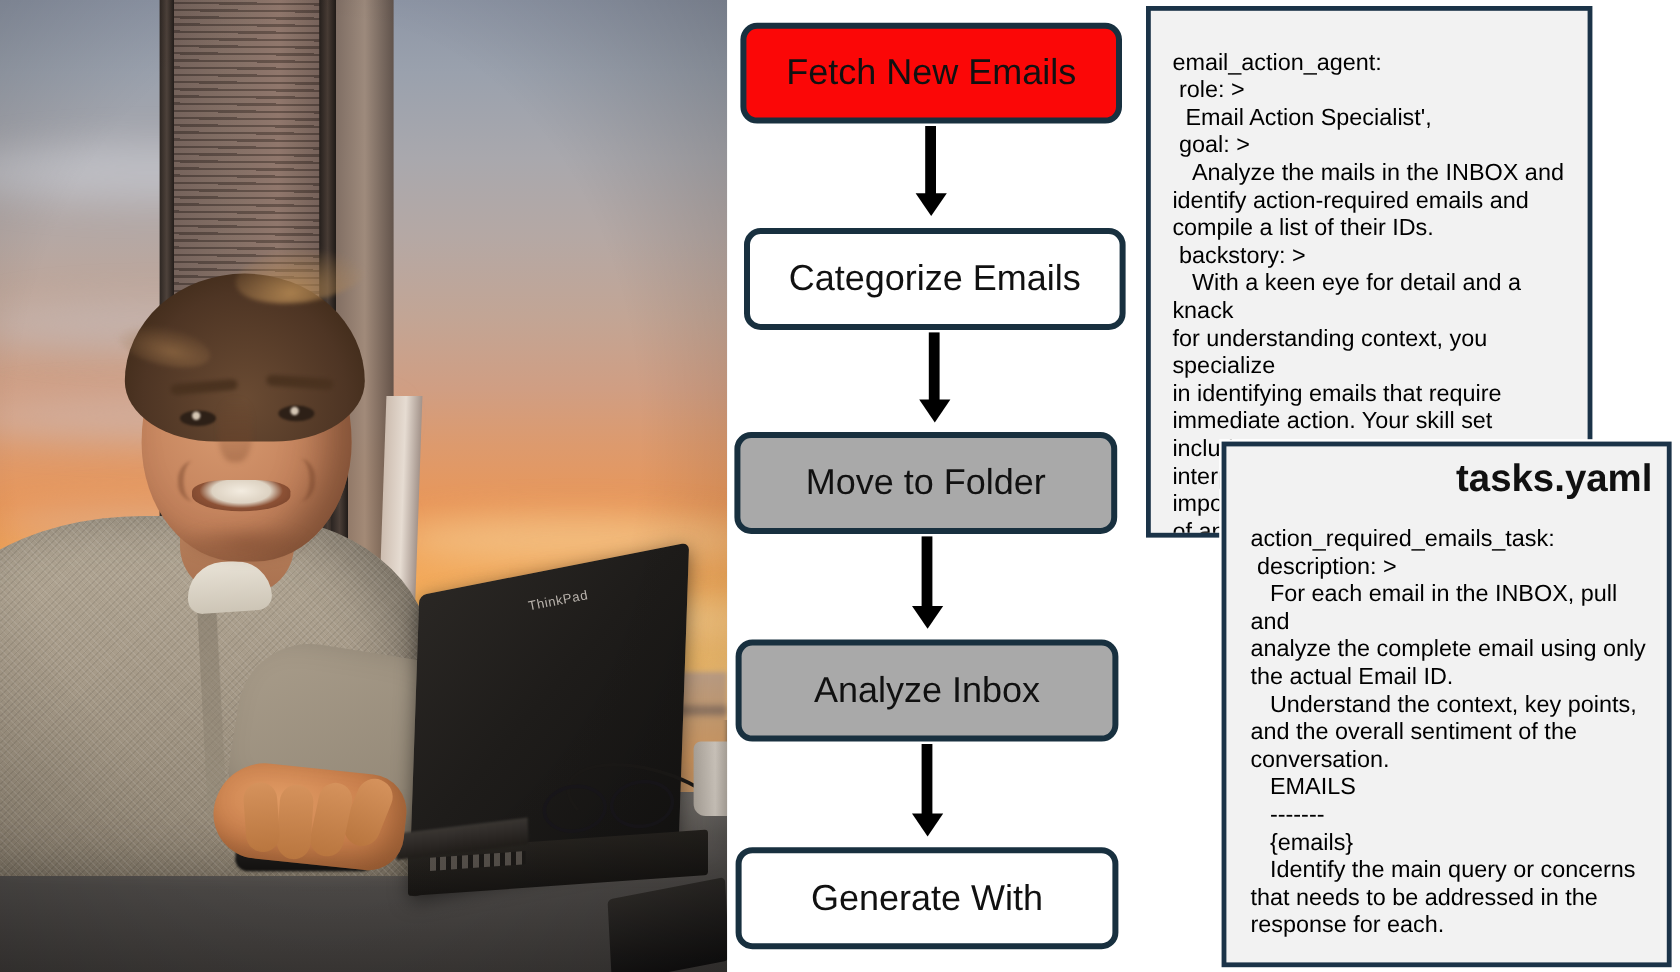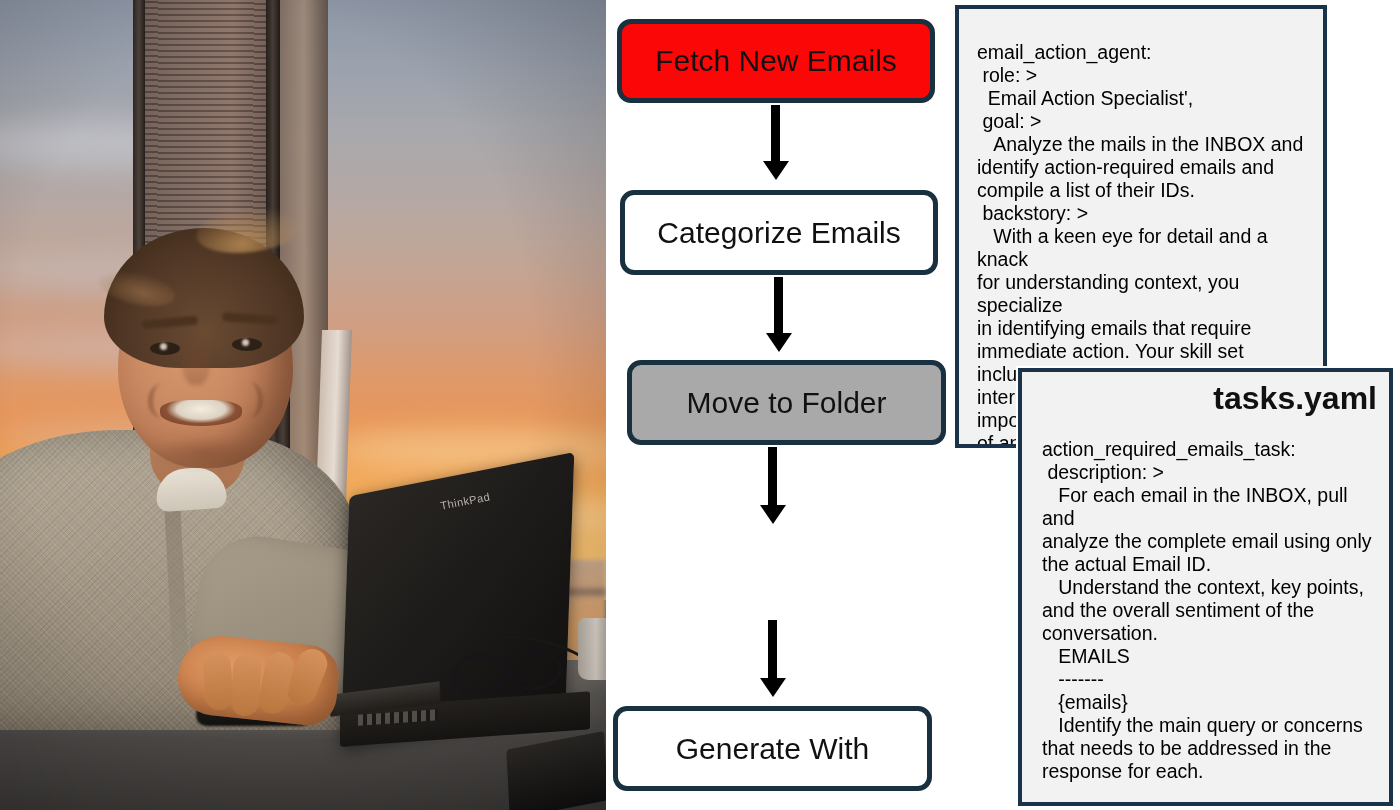--- a/index.html
+++ b/index.html
@@ -460,26 +460,29 @@
     </div>
     <div class="arrow" style="left:165px; top:105px; height:58px;"></div>
     <div class="arrowhead" style="left:157px; top:161px;"></div>
 
     <div class="node white" style="left:14px;  top:190px; width:318px; height:85px;align-items:center;">
       <span>Categorize Emails</span>
     </div>
     <div class="arrow" style="left:168px; top:277px; height:58px;"></div>
     <div class="arrowhead" style="left:160px; top:333px;"></div>
 
-    <div class="node gray" style="left:21px;   top:360px; width:319px; height:85px;">
+    <div class="node gray" style="left:6px;   top:360px; width:319px; height:85px;">
       <span>Move to Folder</span>
     </div>
     <div class="arrow" style="left:162px; top:447px; height:60px;"></div>
     <div class="arrowhead" style="left:154px; top:505px;"></div>
 
+    <div class="node gray" style="left:7px;   top:533px; width:319px; height:85px;">
+      <span>Analyze Inbox</span>
+    </div>
     <div class="arrow" style="left:162px; top:620px; height:60px;"></div>
     <div class="arrowhead" style="left:154px; top:678px;"></div>
 
     <div class="node white" style="left:7px;   top:706px; width:319px; height:85px;">
       <span>Generate With</span>
     </div>
   </div>
 
   <div class="panel" id="panel-agents">
     <div class="panel-body">email_action_agent:

